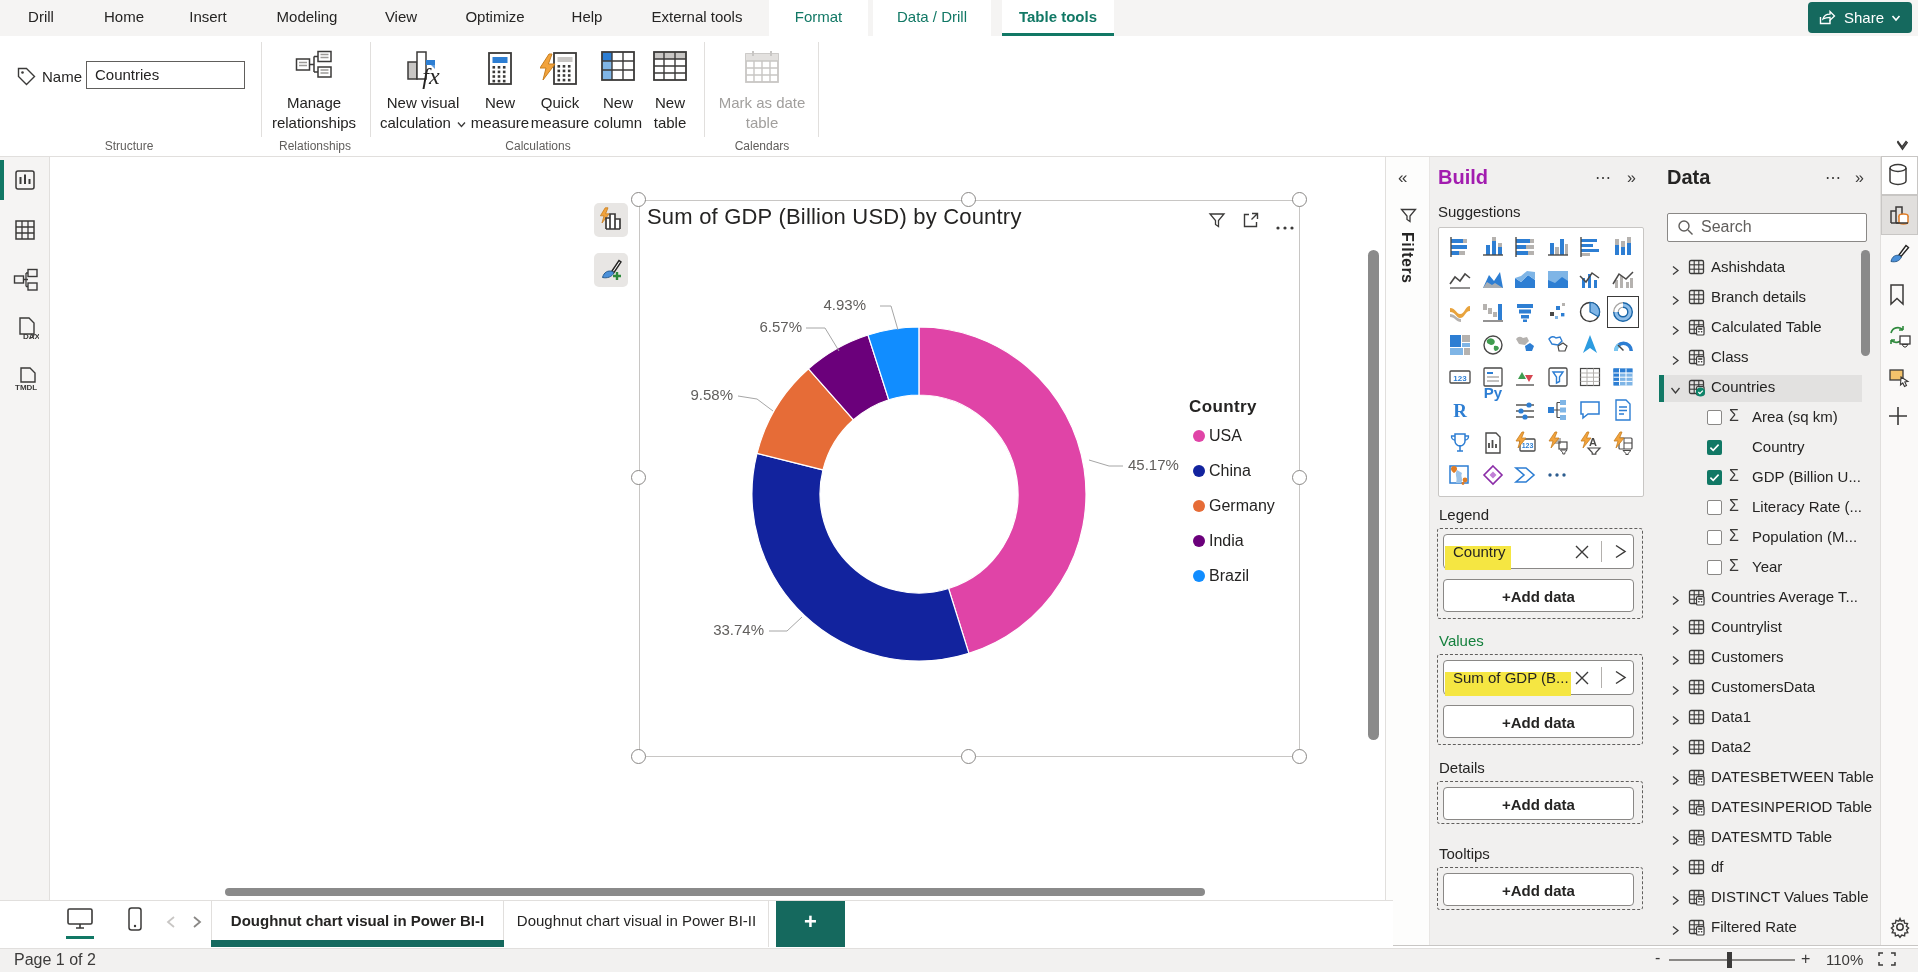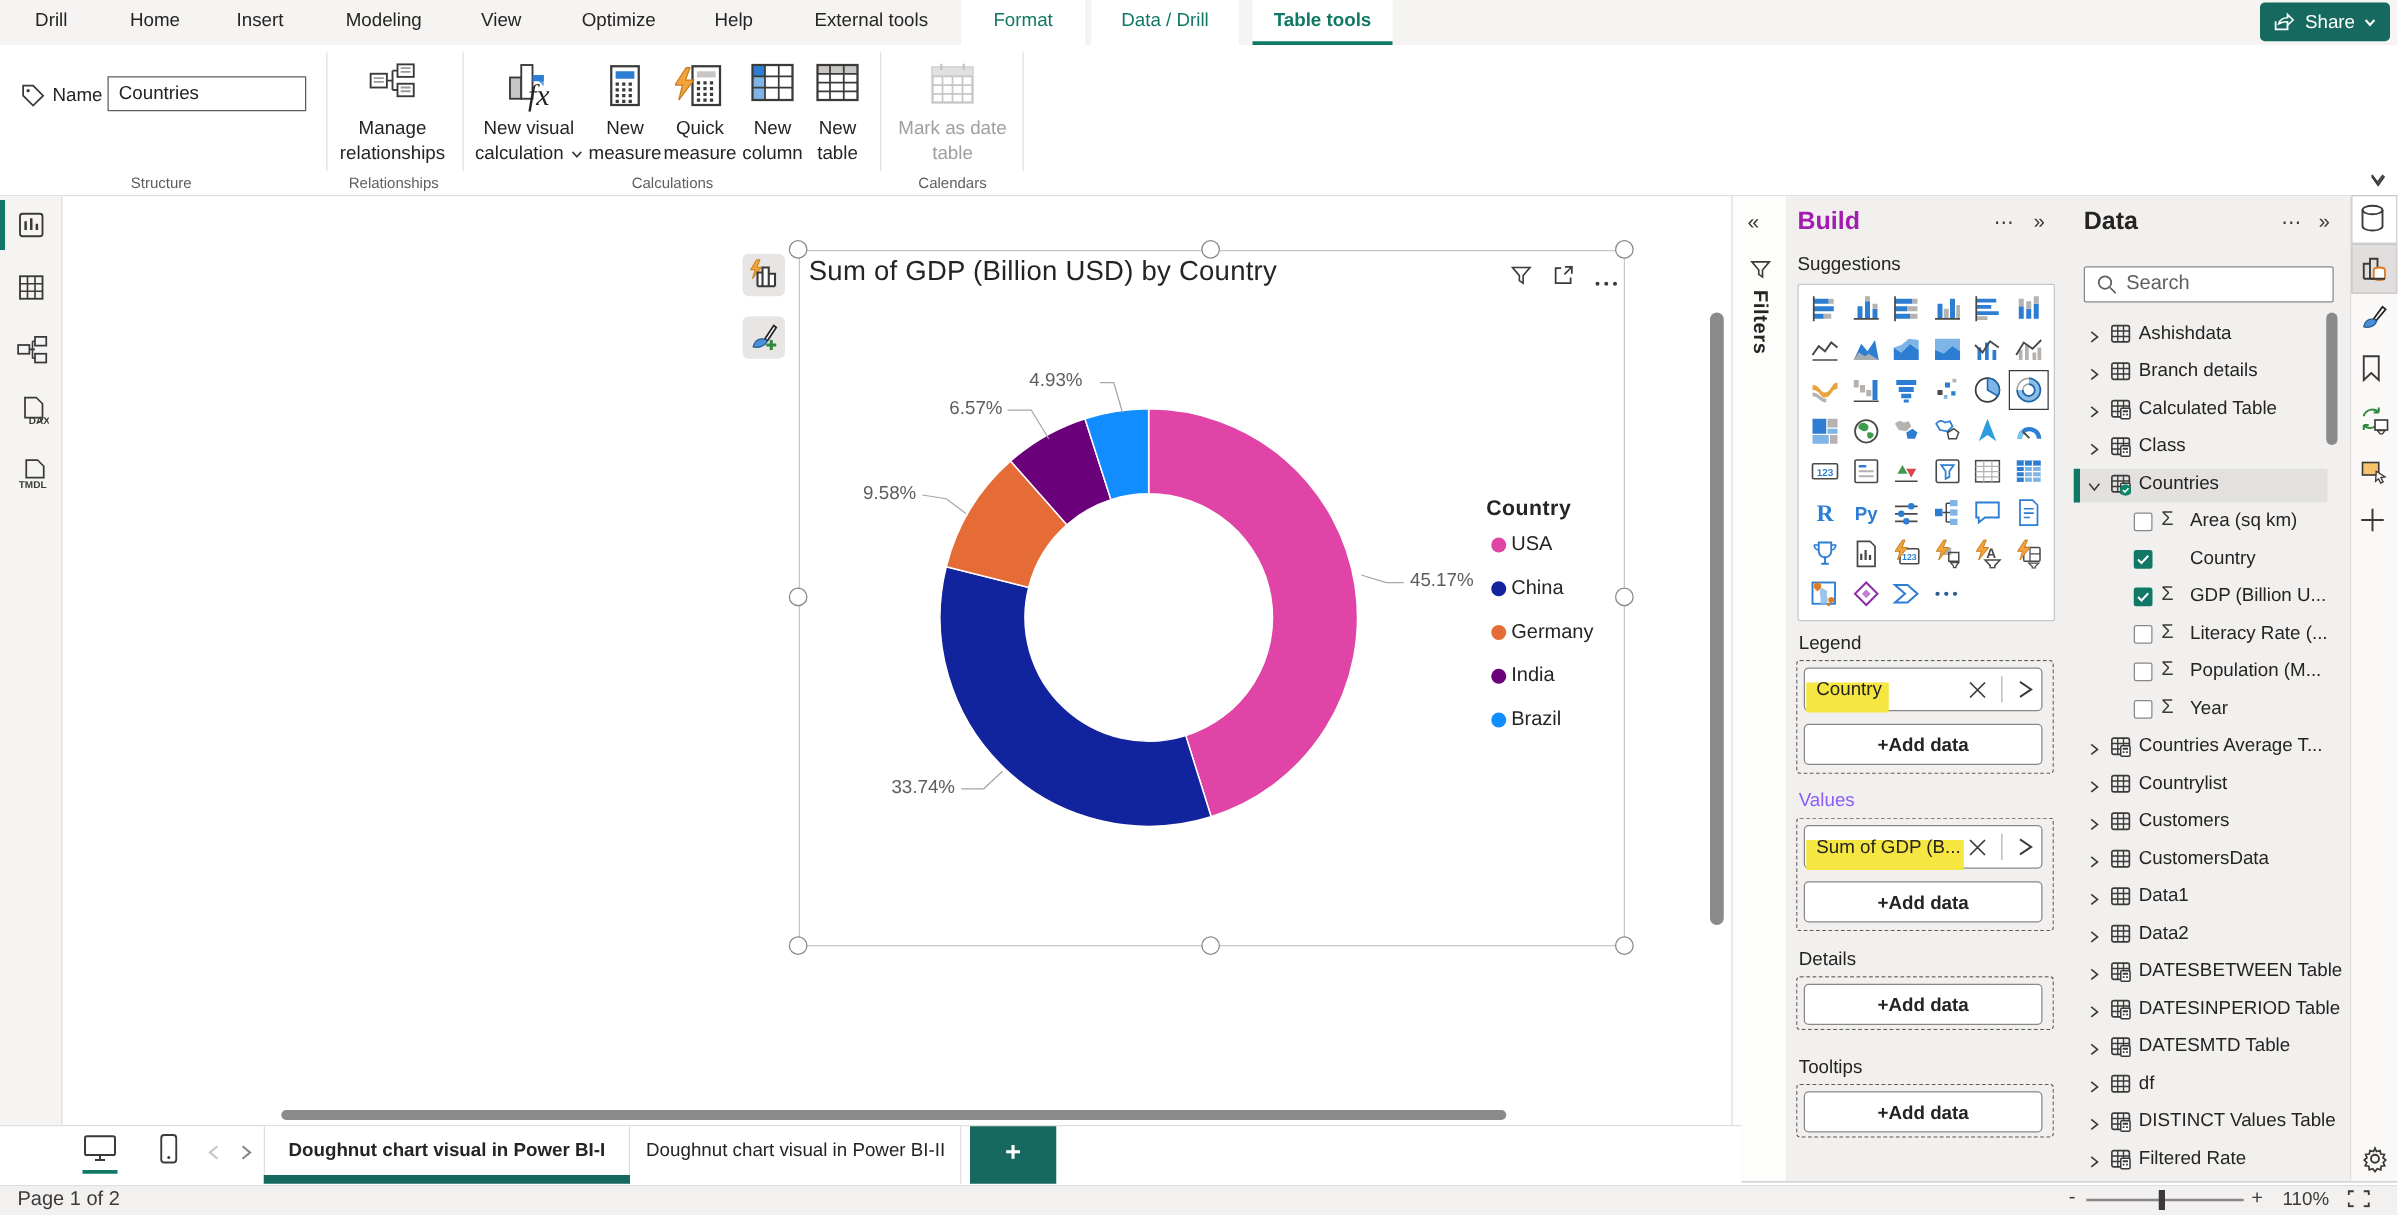--- a/index.html
+++ b/index.html
@@ -393,21 +393,21 @@
         </svg></div>
       <div class="vicon" style="left:172px;top:137px;"><svg width="24" height="24" viewBox="0 0 24 24" style="">
           <rect x="2.5" y="3.5" width="19" height="17" fill="#7fb5e6"></rect>
           <rect x="2.5" y="3.5" width="19" height="4" fill="#2d7ed3"></rect>
           <rect x="2.5" y="3.5" width="6" height="17" fill="#2d7ed3"></rect>
           <path d="M2.5,8 H21.5 M2.5,12.2 H21.5 M2.5,16.4 H21.5 M8.5,3.5 V20.5 M15,3.5 V20.5" stroke="#fff" stroke-width="1"></path>
         </svg></div>
       <div class="vicon" style="left:9px;top:170px;"><svg width="24" height="24" viewBox="0 0 24 24" style="">
           <text x="12" y="19" font-size="19" font-weight="bold" fill="#2d7ed3" text-anchor="middle" font-family="Liberation Serif">R</text>
         </svg></div>
-      <div class="vicon" style="left:42px;top:170px;"><svg width="24" height="24" viewBox="0 0 24 24" style="">
+      <div class="vicon" style="left:42px;top:152px;"><svg width="24" height="24" viewBox="0 0 24 24" style="">
           <text x="12" y="18" font-size="15" font-weight="bold" fill="#2d7ed3" text-anchor="middle" font-family="Liberation Sans">Py</text>
         </svg></div>
       <div class="vicon" style="left:74px;top:170px;"><svg width="24" height="24" viewBox="0 0 24 24" style="">
           <line x1="3" y1="7" x2="21" y2="7" stroke="#4a4948" stroke-width="1.4"></line>
           <circle cx="16" cy="7" r="2.6" fill="#2d7ed3"></circle>
           <line x1="3" y1="13" x2="21" y2="13" stroke="#4a4948" stroke-width="1.4"></line>
           <circle cx="8" cy="13" r="2.6" fill="#2d7ed3"></circle>
           <line x1="3" y1="19" x2="21" y2="19" stroke="#4a4948" stroke-width="1.4"></line>
           <circle cx="12" cy="19" r="2.6" fill="#2d7ed3"></circle>
         </svg></div>
@@ -483,21 +483,21 @@
     <div style="position:absolute;left:1445px;top:546px;width:66px;height:24px;background:#f5e642;"></div>
     <div style="position:absolute;left:1453px;top:543px;font-size:15px;color:#252423;white-space:nowrap;">Country</div>
     <div style="position:absolute;left:1574px;top:544px;"><svg width="16" height="16" viewBox="0 0 16 16" style="">
         <path d="M2,2 L14,14 M14,2 L2,14" stroke="#3b3a39" stroke-width="1.4"></path>
       </svg></div>
     <div style="position:absolute;left:1601px;top:541px;width:1px;height:21px;background:#b3b0ad;"></div>
     <div style="position:absolute;left:1613px;top:544px;"><svg width="15" height="15" viewBox="0 0 15 15" style="">
         <polyline points="3,1.5 12,7.5 3,13.5" fill="none" stroke="#3b3a39" stroke-width="1.5"></polyline>
       </svg></div>
     <div style="position:absolute;left:1443px;top:579px;width:191px;height:33px;background:#fff;border:1px solid #8a8886;border-radius:4px;text-align:center;font-size:15px;font-weight:bold;color:#252423;line-height:33px;">+Add data</div>
-    <div style="position:absolute;left:1439px;top:632px;font-size:15px;color:#8b5cf6;">Values</div>
+    <div style="position:absolute;left:1439px;top:632px;font-size:15px;color:#15803d;">Values</div>
     <div style="position:absolute;left:1437px;top:654px;width:206px;height:91px;border:1px dashed #605e5c;border-radius:3px;"></div>
     <div style="position:absolute;left:1443px;top:660px;width:191px;height:35px;background:#fff;border:1px solid #8a8886;border-radius:4px;"></div>
     <div style="position:absolute;left:1445px;top:672px;width:126px;height:24px;background:#f5e642;"></div>
     <div style="position:absolute;left:1453px;top:669px;font-size:15px;color:#252423;white-space:nowrap;">Sum of GDP (B...</div>
     <div style="position:absolute;left:1574px;top:670px;"><svg width="16" height="16" viewBox="0 0 16 16" style="">
         <path d="M2,2 L14,14 M14,2 L2,14" stroke="#3b3a39" stroke-width="1.4"></path>
       </svg></div>
     <div style="position:absolute;left:1601px;top:667px;width:1px;height:21px;background:#b3b0ad;"></div>
     <div style="position:absolute;left:1613px;top:670px;"><svg width="15" height="15" viewBox="0 0 15 15" style="">
         <polyline points="3,1.5 12,7.5 3,13.5" fill="none" stroke="#3b3a39" stroke-width="1.5"></polyline>

